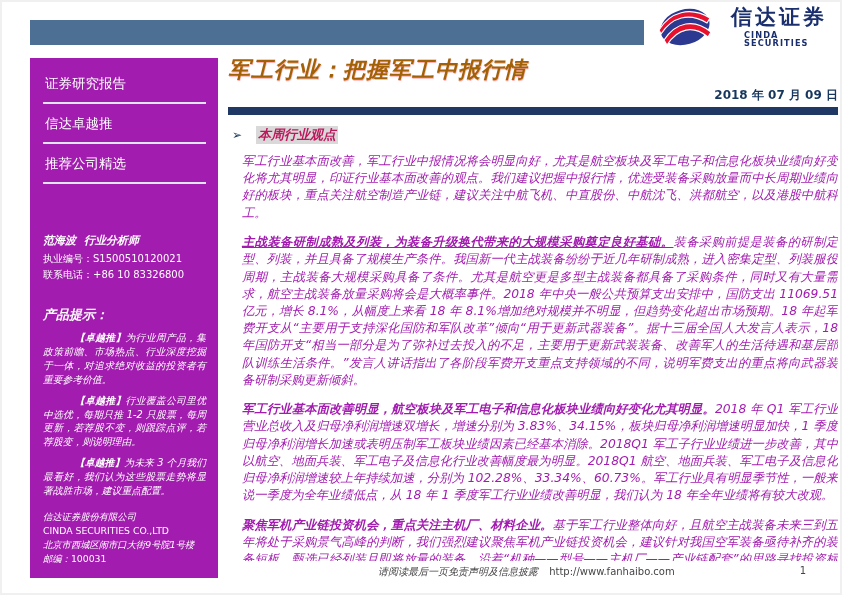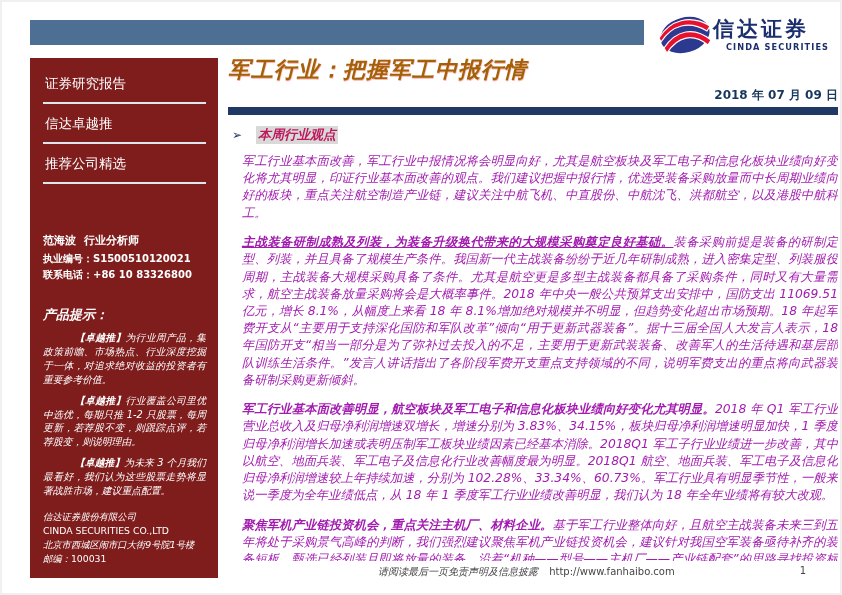--- a/index.html
+++ b/index.html
@@ -4,37 +4,37 @@
 <style>
   html,body{margin:0;padding:0;}
   body{
     width:842px;height:595px;position:relative;overflow:hidden;
     background:#ffffff;
     font-family:"DejaVu Sans",sans-serif;
     box-shadow:inset 0 0 0 2px #f0f0f0;
   }
   
   .topbar{position:absolute;left:30px;top:20px;width:614px;height:25px;background:#4e6f94;}
-  .logo{position:absolute;left:658px;top:12px;display:flex;align-items:center;gap:1px;}
+  .logo{position:absolute;left:658px;top:4px;display:flex;align-items:center;gap:19px;}
   .logo-mark{width:54px;height:46px;flex:0 0 auto;}
   .logo-text{display:flex;flex-direction:column;line-height:1;}
   .logo-cn{color:#1b2f6e;font-size:21px;font-weight:bold;letter-spacing:3px;}
   .logo-en{color:#1b2f6e;font-size:8.2px;font-weight:bold;letter-spacing:1.1px;margin-top:3px;padding-left:13px;}
   
   .sidebar{
     position:absolute;left:30px;top:58px;width:188px;height:520px;
-    background:#7f1d1d;color:#ffffff;box-sizing:border-box;
+    background:#a21caf;color:#ffffff;box-sizing:border-box;
     padding:6px 12px 10px 13px;
   }
   .side-item{font-size:13.5px;padding:11px 2px 9px 2px;border-bottom:2px solid #dfe7ee;}
   .analyst{margin-top:10px;font-size:10px;line-height:1.55;}
   .analyst + .analyst{margin-top:16px;}
-  .analyst-head{font-weight:bold;font-size:11px;margin-bottom:2px;margin-top:48px;}
+  .analyst-head{font-weight:bold;font-style:italic;font-size:11px;margin-bottom:2px;margin-top:48px;}
   .analyst-head .role{margin-left:8px;}
-  .info-line{white-space:nowrap;font-weight:bold;}
+  .info-line{white-space:nowrap;}
   .tips-title{margin-top:24px;font-weight:bold;font-style:italic;font-size:13px;}
   .tip{margin-top:7px;font-size:9.8px;line-height:1.42;font-style:italic;text-align:justify;}
   .tip .tag{font-weight:bold;margin-left:32px;}
   .company{position:absolute;left:13px;right:10px;bottom:12px;font-size:9.3px;line-height:1.5;}
   .company .cn{font-style:italic;}
   
   .content{position:absolute;left:228px;top:55px;width:610px;height:506px;overflow:hidden;}
   .report-title{
     color:#a16207;font-size:22px;font-weight:bold;font-style:italic;
     letter-spacing:1px;text-shadow:0.5px 0.5px 0 #ffb0b0;

